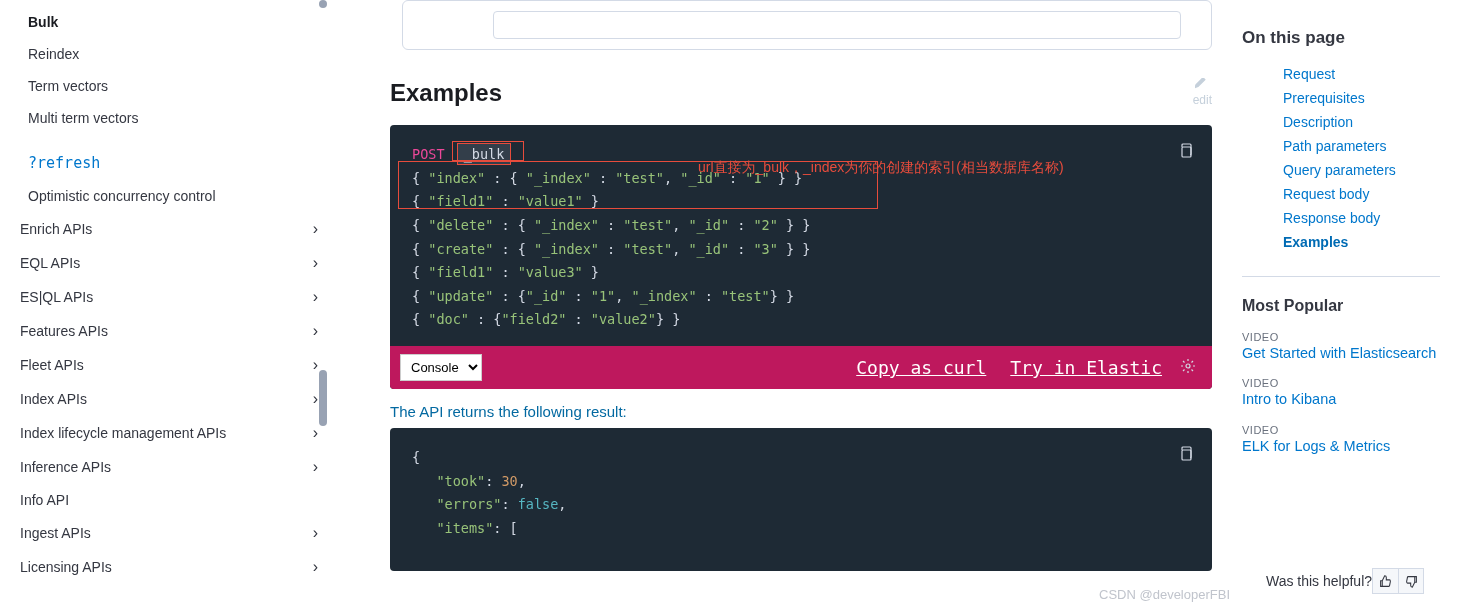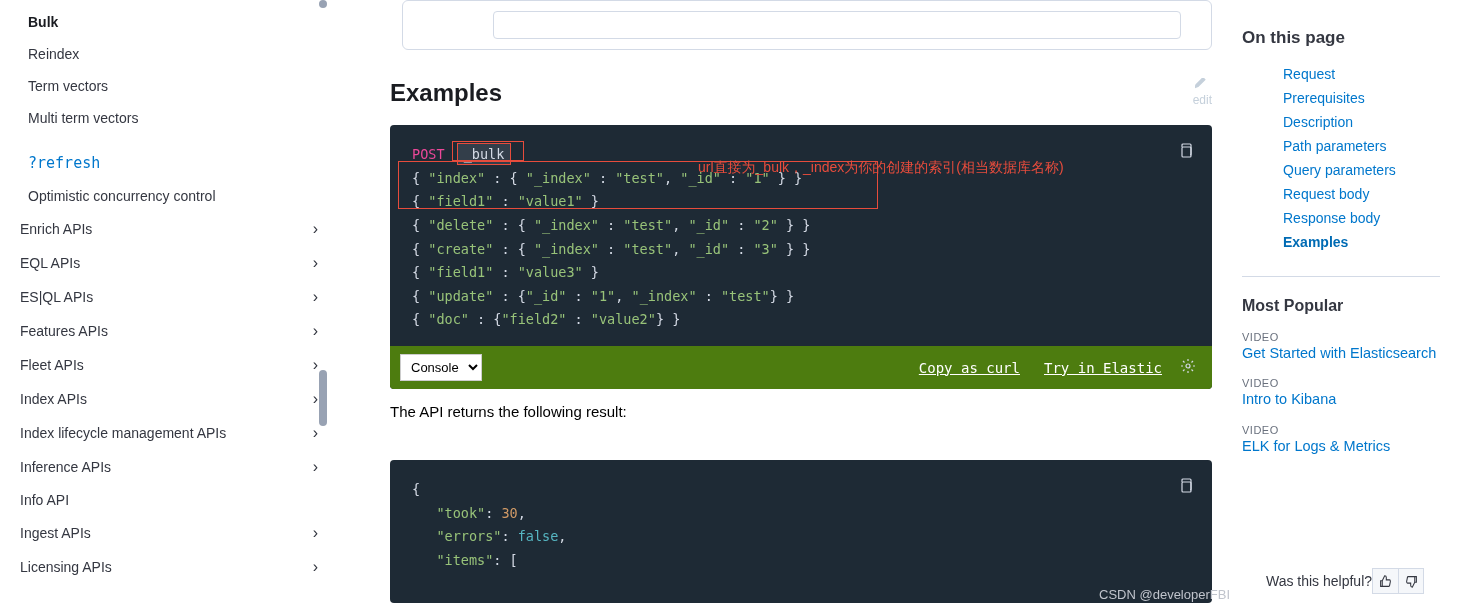--- a/index.html
+++ b/index.html
@@ -28,27 +28,27 @@
 .codeblock { background: #1e2a35; border-radius: 4px; color: #d4dae5; font-family: Consolas, Monaco, monospace; font-size: 13.5px; position: relative; margin-bottom: 14px; }
 .code-body { padding: 18px 20px 14px 22px; line-height: 1.75; position: relative; }
 .post { color: #ec4899; }
 .endpoint { background: #333e4a; color: #d4dae5; padding: 2px 6px; border: 1px solid #e74c3c; margin-left: 4px; }
 .str { color: #98c379; }
 .annotation { color: #e74c3c; font-family: -apple-system, sans-serif; font-size: 14px; position: absolute; }
 .red-box { border: 1px solid #e74c3c; position: absolute; }
 
 .copy-icon { position: absolute; top: 18px; right: 18px; cursor: pointer; color: #d4dae5; }
 
-.code-toolbar { display: flex; align-items: center; background: #4d7c0f; padding: 8px 16px 8px 10px; border-bottom-left-radius: 4px; border-bottom-right-radius: 4px; }
+.code-toolbar { display: flex; align-items: center; background: #be185d; padding: 8px 16px 8px 10px; border-bottom-left-radius: 4px; border-bottom-right-radius: 4px; }
 .console-select { background: #fff; border: 1px solid #ccc; padding: 4px 6px; font-size: 13px; }
 .toolbar-spacer { flex: 1; }
-.toolbar-link { color: #fff; text-decoration: underline; margin-left: 24px; font-size: 14px; cursor: pointer; }
+.toolbar-link { color: #fff; text-decoration: underline; margin-left: 24px; font-size: 18px; cursor: pointer; }
 .gear-btn { color: #d4dae5; margin-left: 18px; cursor: pointer; }
 
-.para { font-size: 15px; color: #000000; margin-bottom: 40px; }
+.para { font-size: 15px; color: #0369a1; margin-bottom: 8px; }
 
 .num { color: #d19a66; }
 .bool { color: #56b6c2; }
 
 
 .rightbar { width: 218px; padding: 28px 20px 0 0; position: relative; }
 .rightbar h3 { font-size: 17px; font-weight: 700; margin-bottom: 14px; }
 .toc-link { display: block; color: #0077cc; font-size: 14px; padding: 4px 0; cursor: pointer; margin-left: 41px; }
 .toc-link.current { font-weight: 700; color: #006bb4; }
 .divider { border-top: 1px solid #d3dae6; margin: 22px 0 20px; }

